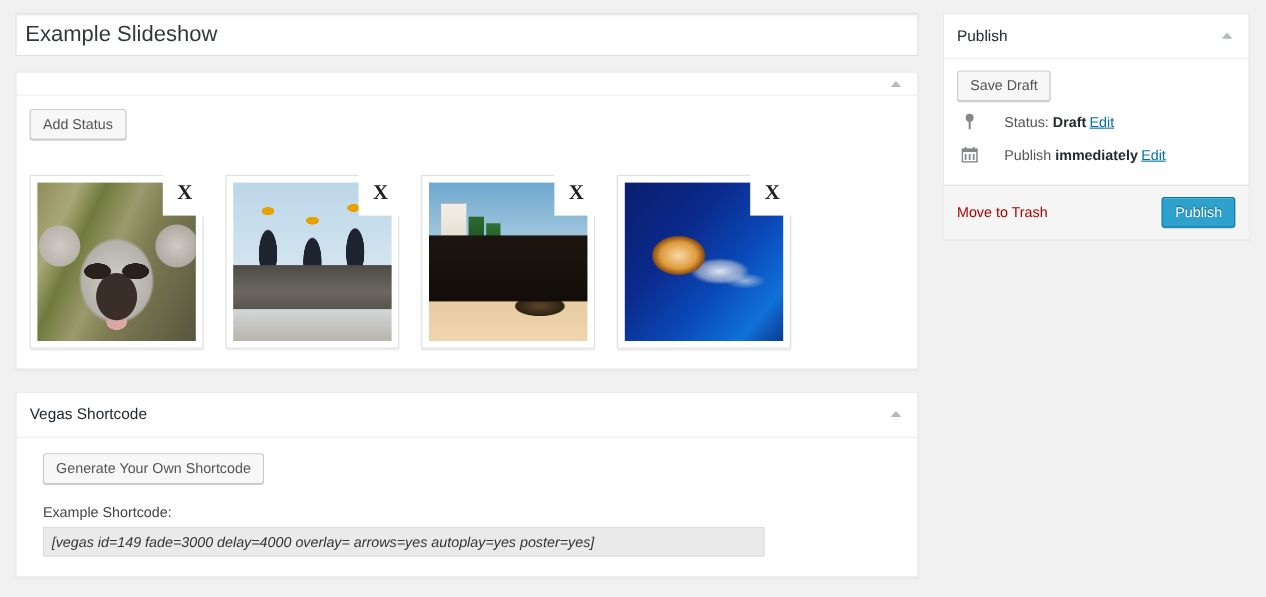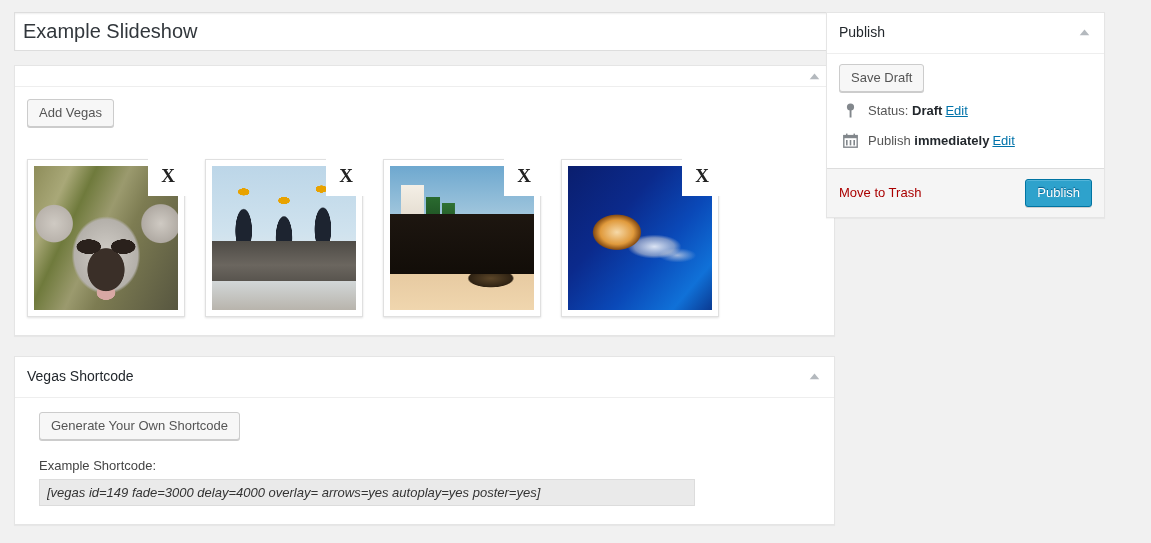--- a/index.html
+++ b/index.html
@@ -20,21 +20,21 @@
   }
 
   
   .col-main {
     position: absolute;
     left: 14px; top: 12px;
     width: 821px;
   }
   .col-side {
     position: absolute;
-    left: 826px; top: 12px;
+    left: 857px; top: 12px;
     width: 279px;
   }
 
   
   .title-wrap { margin-bottom: 14px; }
   .title-input {
     display: block;
     width: 100%;
     height: 39px;
     padding: 18px 8px;
@@ -222,21 +222,21 @@
     border: 1px solid #dcdcdc;
     outline: none;
     font-style: italic;
   }
 
   
   .publish-inner { padding: 10px 12px 12px 12px; }
   .misc-row {
     display: flex;
     align-items: center;
-    gap: 9px;
+    gap: 23px;
     font-size: 13px;
     line-height: 1.4;
     color: #555;
     padding: 6px 0 6px 2px;
   }
   .misc-icon {
     width: 18px; height: 18px;
     display: flex;
     align-items: center;
     justify-content: center;
@@ -280,21 +280,21 @@
 
     <div class="postbox">
       <div class="postbox-header">
         <span class="toggle-arrow">
           <svg width="11" height="7" viewBox="0 0 11 7" aria-hidden="true">
             <path d="M5.5 0.6 L10.3 6.2 L0.7 6.2 Z" fill="#b4b9be"></path>
           </svg>
         </span>
       </div>
       <div class="postbox-body">
-        <button class="button">Add Vegas</button>
+        <button class="button">Add Status</button>
       </div>
 
       <div class="slides-row">
         <div class="slide-item">
           <span class="slide-thumb img-koala"></span>
           <span class="slide-remove">X</span>
         </div>
         <div class="slide-item">
           <span class="slide-thumb img-penguins"></span>
           <span class="slide-remove">X</span>

